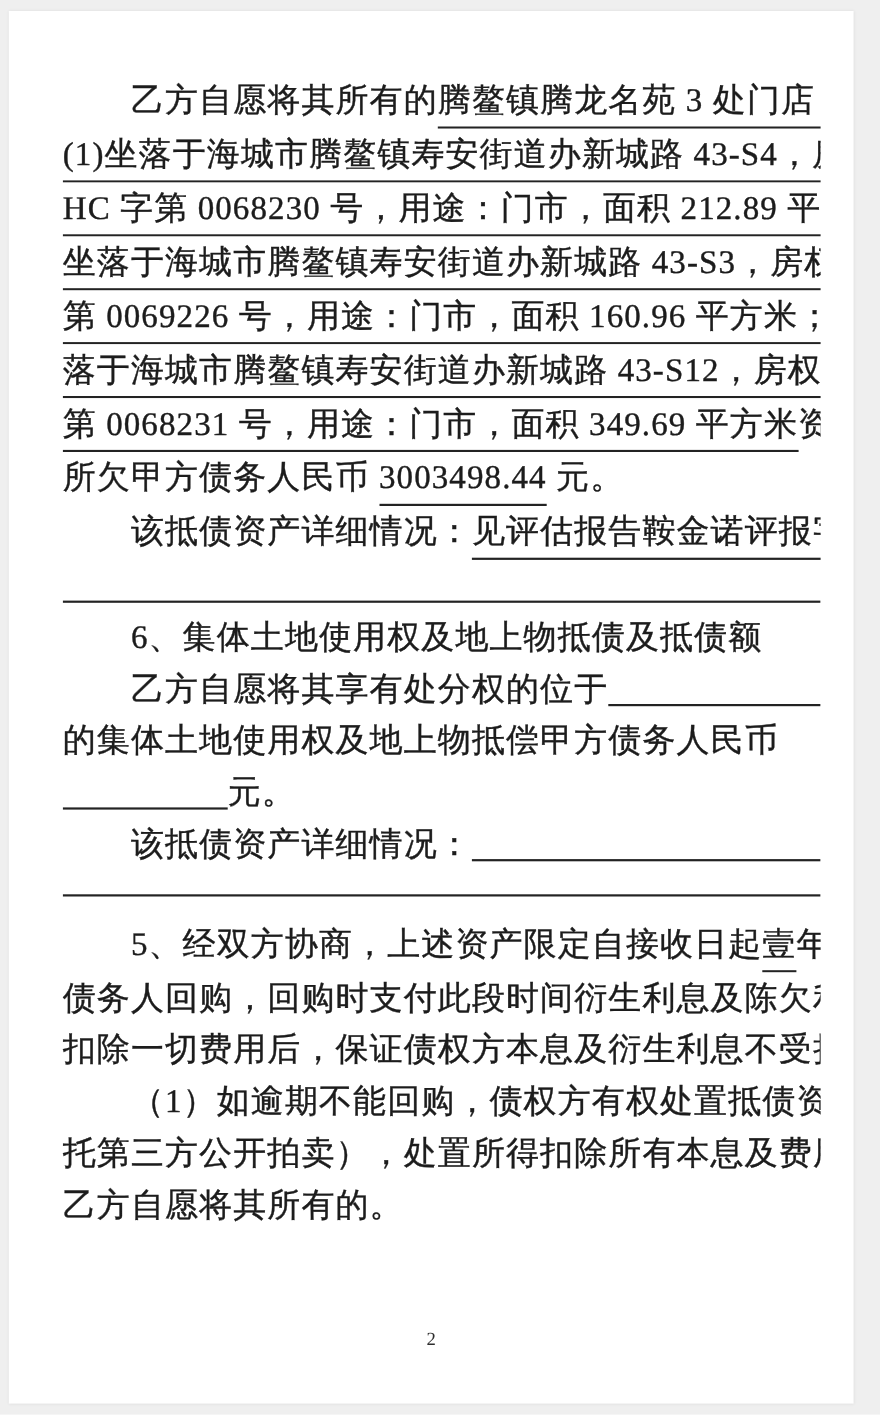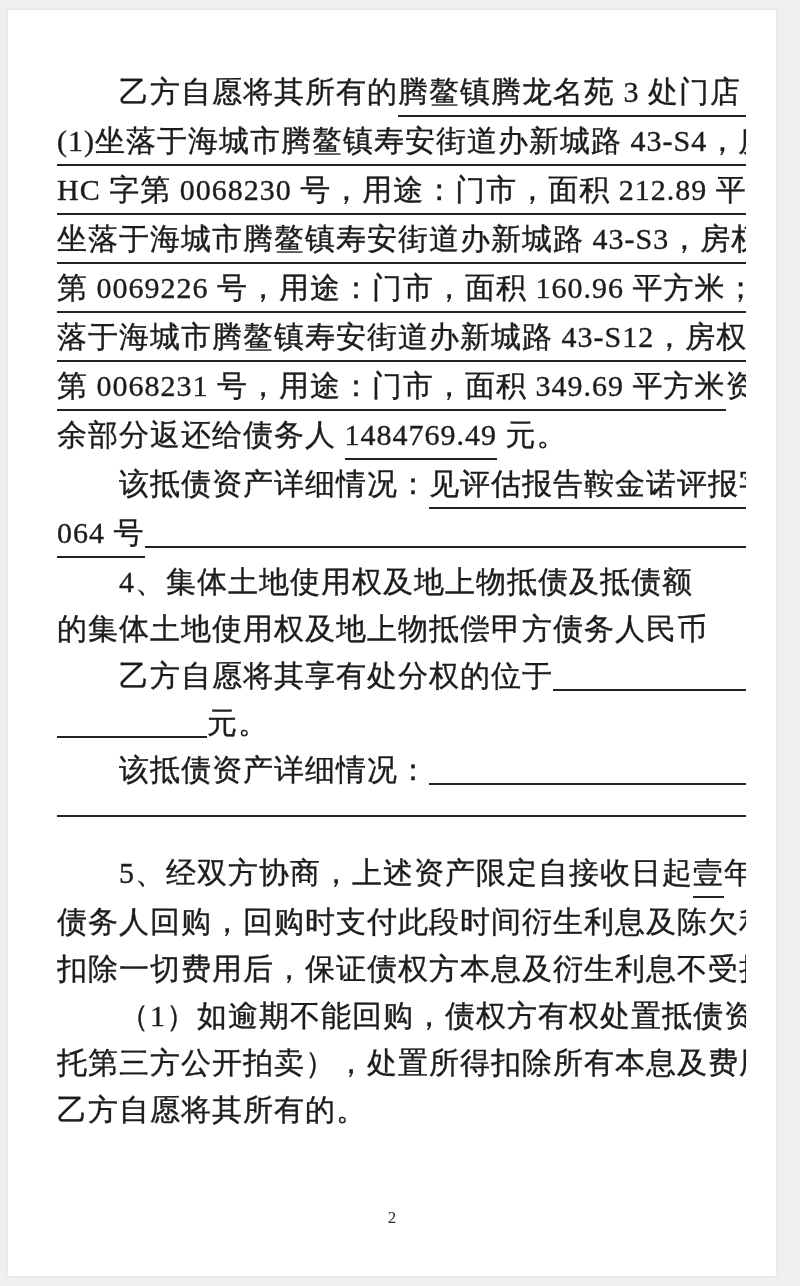--- a/index.html
+++ b/index.html
@@ -41,21 +41,21 @@
   .blank {
     border-bottom: 2.5px solid #232323;
     align-self: flex-start;
     height: 39px;
   }
   .blank-fill { flex: 1 1 auto; }
   .blank-short { flex: 0 0 auto; width: 150px; }
   
   .line:nth-child(16) { min-height: 32px; }
   .line:nth-child(16) .blank { height: 24px; }
-  .line:nth-child(17) { margin-top: 24px; }
+  .line:nth-child(17) { margin-top: 12px; }
   .page-number {
     position: absolute;
     left: 0;
     right: 0;
     top: 1198px;
     text-align: center;
     font-size: 17px;
     line-height: 20px;
     color: #2e2e2e;
   }
@@ -82,41 +82,40 @@
         <span class="seg u">第 0069226 号，用途：门市，面积 160.96 平方米；(3) 坐</span>
       </div>
       <div class="line">
         <span class="seg u">落于海城市腾鳌镇寿安街道办新城路 43-S12，房权证 HC 字</span>
       </div>
       <div class="line">
         <span class="seg u">第 0068231 号，用途：门市，面积 349.69 平方米</span>
         <span class="seg">资产抵偿</span>
       </div>
       <div class="line">
-        <span class="seg">余部分返还给债务人 </span>
-        <span class="seg u">1484769.49</span>
+        <span class="seg">所欠甲方债务人民币 </span>
+        <span class="seg u">3003498.44</span>
         <span class="seg"> 元。</span>
       </div>
       <div class="line indent">
         <span class="seg">该抵债资产详细情况：</span>
         <span class="seg u">见评估报告鞍金诺评报字【2021】</span>
       </div>
       <div class="line">
-        <span class="seg u">064 号</span>
         <span class="blank blank-fill"></span>
       </div>
       <div class="line indent">
-        <span class="seg">4、集体土地使用权及地上物抵债及抵债额</span>
-      </div>
-      <div class="line">
-        <span class="seg">的集体土地使用权及地上物抵偿甲方债务人民币</span>
+        <span class="seg">6、集体土地使用权及地上物抵债及抵债额</span>
       </div>
       <div class="line indent">
         <span class="seg">乙方自愿将其享有处分权的位于</span>
         <span class="blank blank-fill"></span>
+      </div>
+      <div class="line">
+        <span class="seg">的集体土地使用权及地上物抵偿甲方债务人民币</span>
       </div>
       <div class="line">
         <span class="blank blank-short"></span>
         <span class="seg">元。</span>
       </div>
       <div class="line indent">
         <span class="seg">该抵债资产详细情况：</span>
         <span class="blank blank-fill"></span>
       </div>
       <div class="line">

